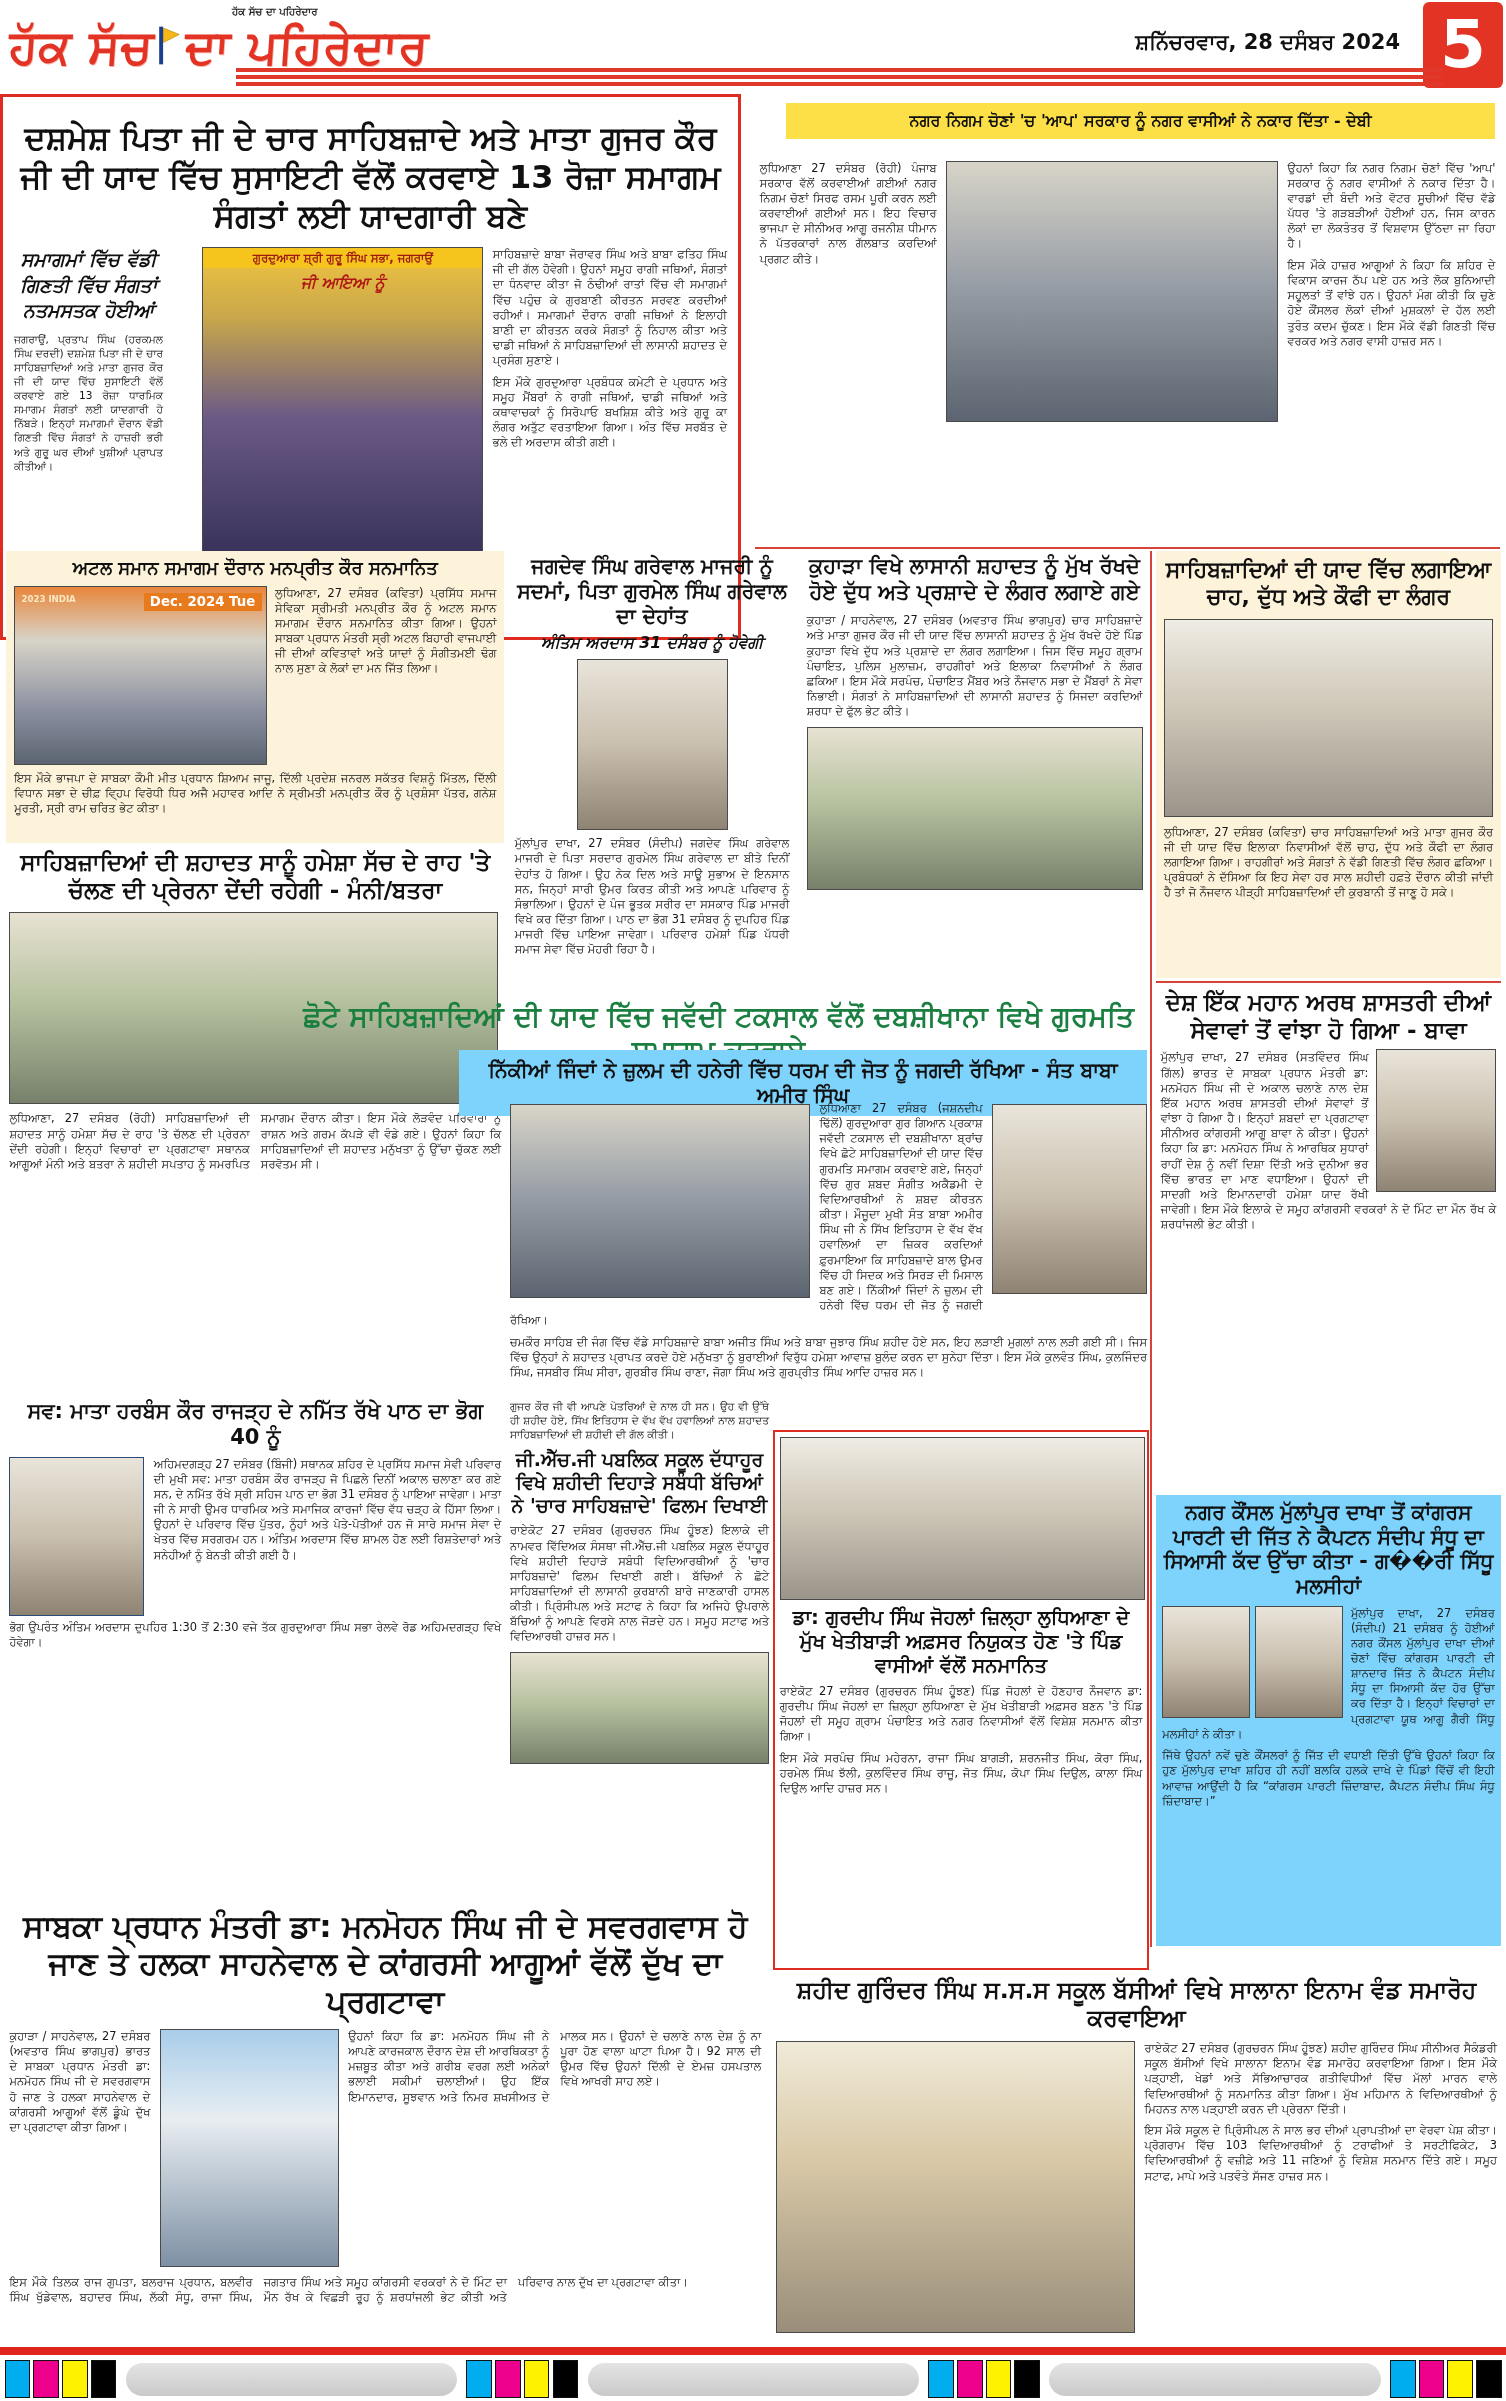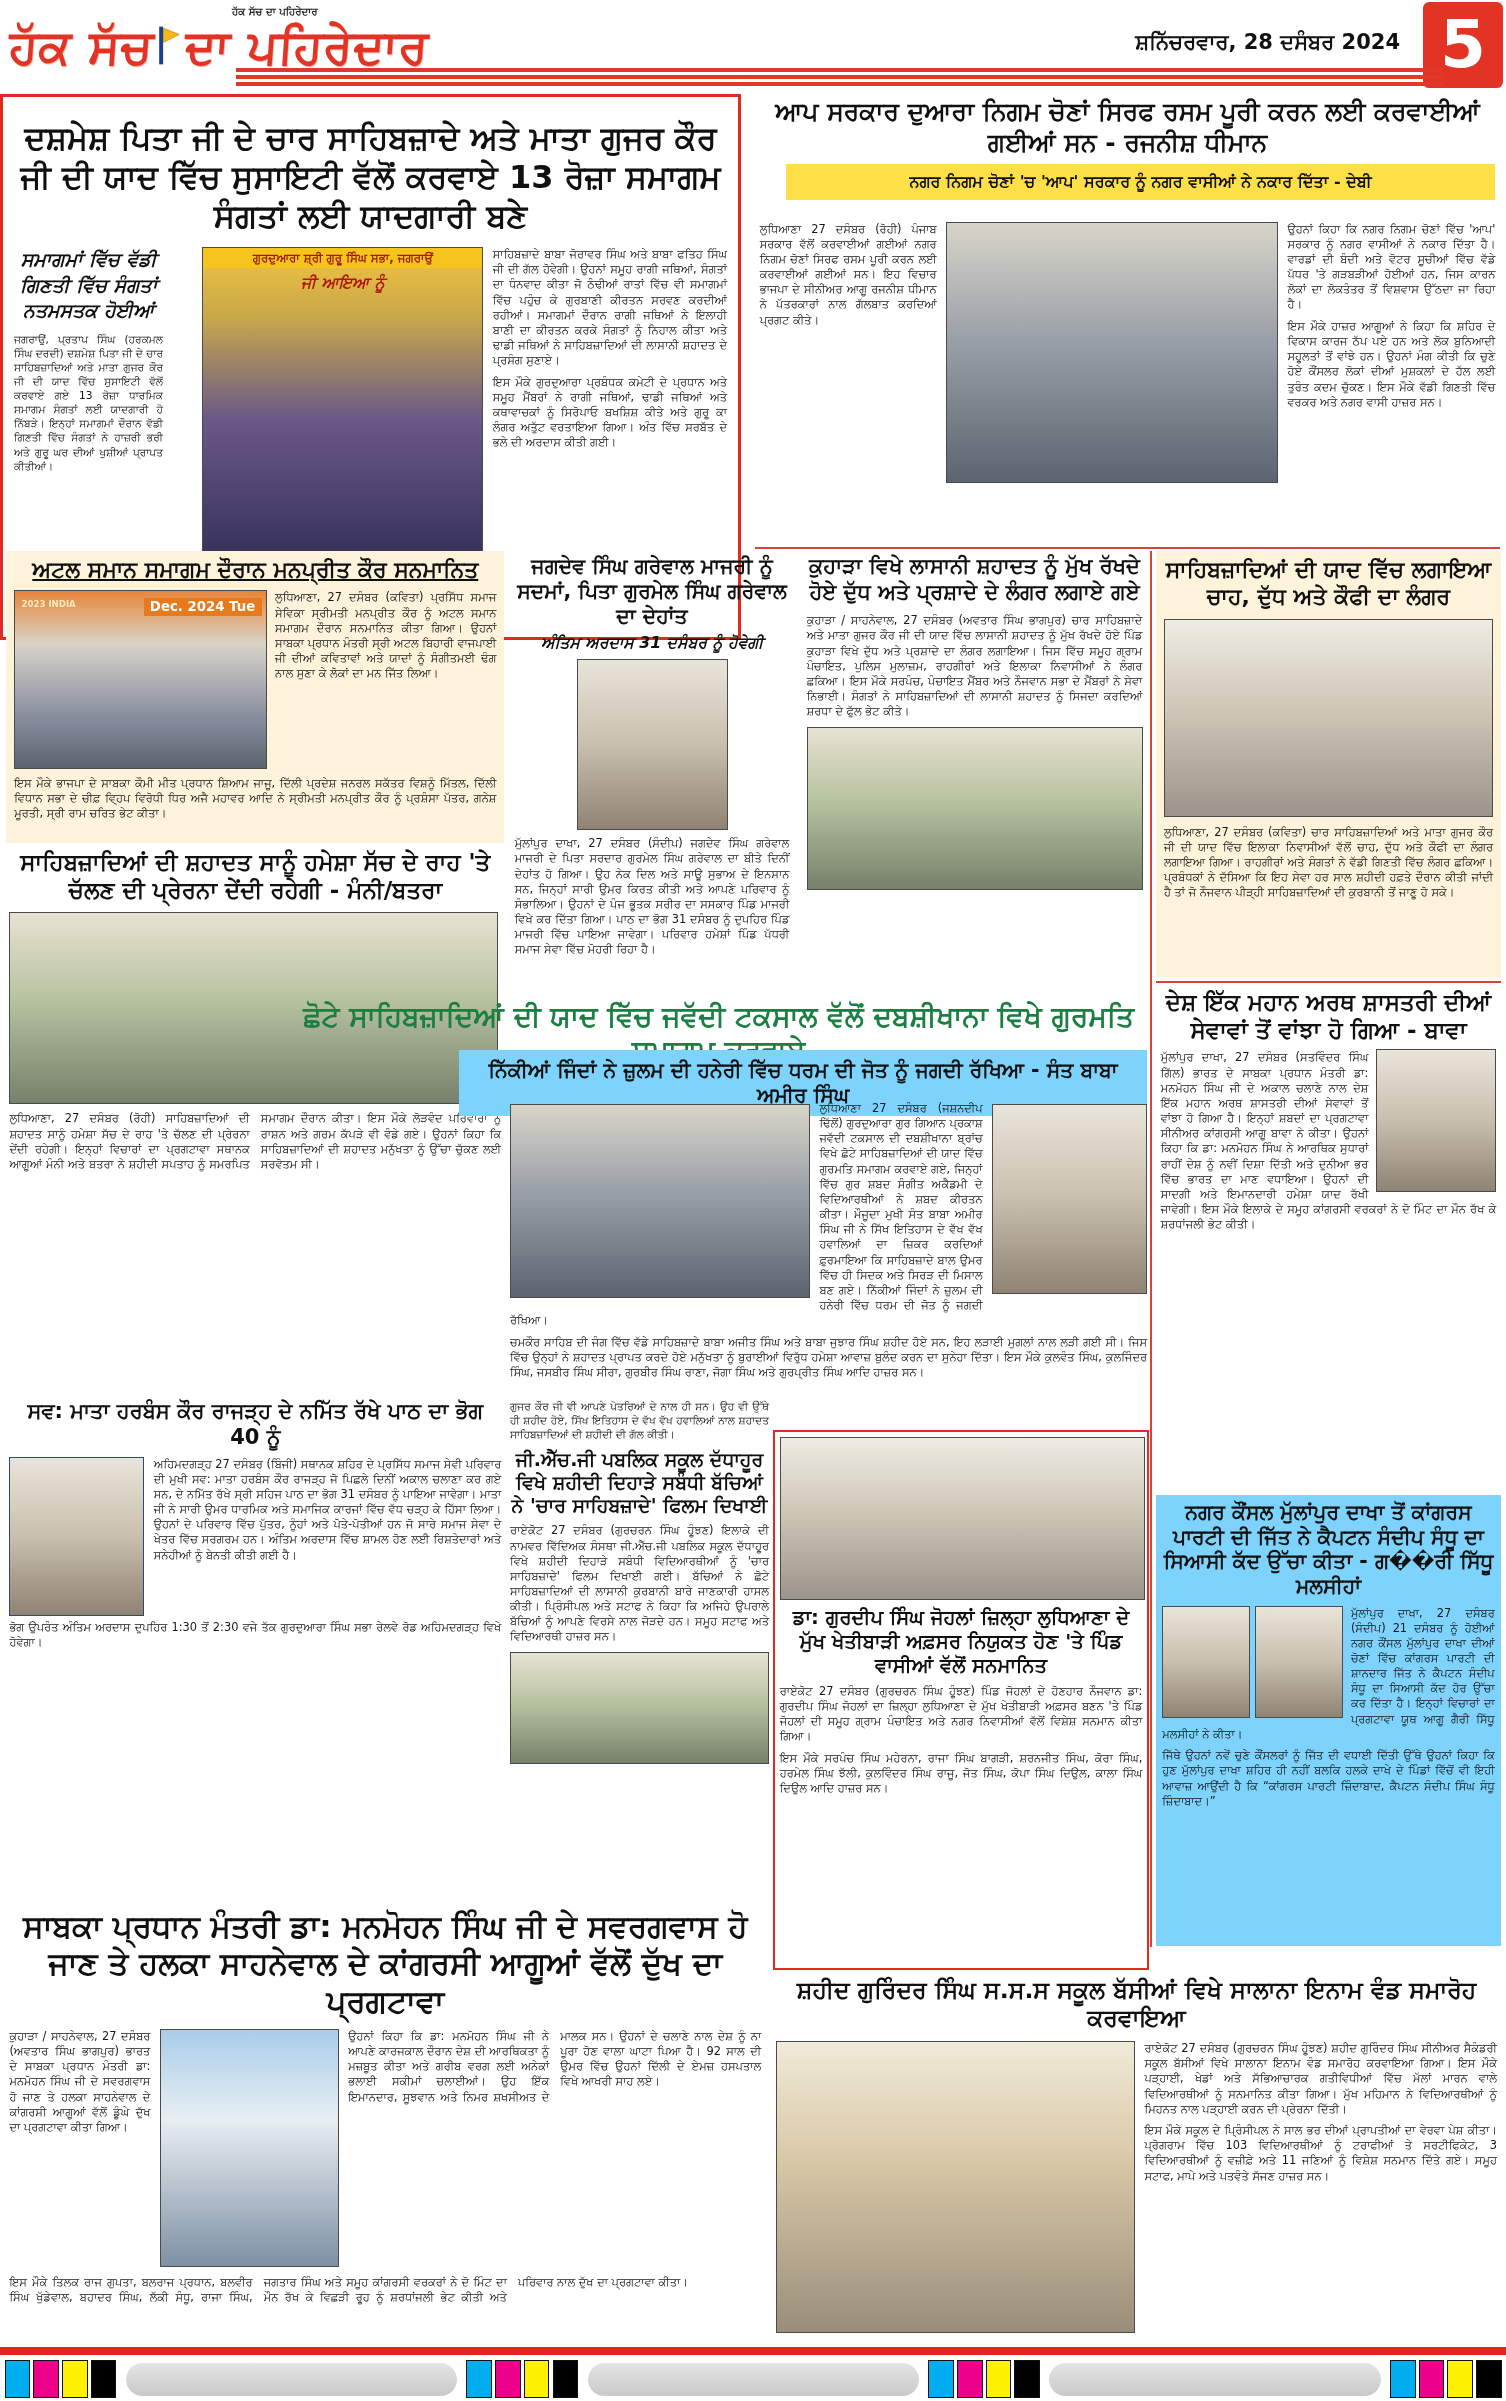--- a/index.html
+++ b/index.html
@@ -77,37 +77,36 @@
         <div class="banner2">ਜੀ ਆਇਆ ਨੂੰ</div>
       </div>
       <div style="flex:1;">
         <div class="flow">ਸਾਹਿਬਜ਼ਾਦੇ ਬਾਬਾ ਜੋਰਾਵਰ ਸਿੰਘ ਅਤੇ ਬਾਬਾ ਫਤਿਹ ਸਿੰਘ ਜੀ ਦੀ ਗੱਲ ਹੋਵੇਗੀ। ਉਹਨਾਂ ਸਮੂਹ ਰਾਗੀ ਜਥਿਆਂ, ਸੰਗਤਾਂ ਦਾ ਧੰਨਵਾਦ ਕੀਤਾ ਜੋ ਠੰਢੀਆਂ ਰਾਤਾਂ ਵਿੱਚ ਵੀ ਸਮਾਗਮਾਂ ਵਿੱਚ ਪਹੁੰਚ ਕੇ ਗੁਰਬਾਣੀ ਕੀਰਤਨ ਸਰਵਣ ਕਰਦੀਆਂ ਰਹੀਆਂ। ਸਮਾਗਮਾਂ ਦੌਰਾਨ ਰਾਗੀ ਜਥਿਆਂ ਨੇ ਇਲਾਹੀ ਬਾਣੀ ਦਾ ਕੀਰਤਨ ਕਰਕੇ ਸੰਗਤਾਂ ਨੂੰ ਨਿਹਾਲ ਕੀਤਾ ਅਤੇ ਢਾਡੀ ਜਥਿਆਂ ਨੇ ਸਾਹਿਬਜ਼ਾਦਿਆਂ ਦੀ ਲਾਸਾਨੀ ਸ਼ਹਾਦਤ ਦੇ ਪ੍ਰਸੰਗ ਸੁਣਾਏ।</div>
         <div class="flow" style="margin-top:6.3px;">ਇਸ ਮੌਕੇ ਗੁਰਦੁਆਰਾ ਪ੍ਰਬੰਧਕ ਕਮੇਟੀ ਦੇ ਪ੍ਰਧਾਨ ਅਤੇ ਸਮੂਹ ਮੈਂਬਰਾਂ ਨੇ ਰਾਗੀ ਜਥਿਆਂ, ਢਾਡੀ ਜਥਿਆਂ ਅਤੇ ਕਥਾਵਾਚਕਾਂ ਨੂੰ ਸਿਰੋਪਾਓ ਬਖਸ਼ਿਸ਼ ਕੀਤੇ ਅਤੇ ਗੁਰੂ ਕਾ ਲੰਗਰ ਅਤੁੱਟ ਵਰਤਾਇਆ ਗਿਆ। ਅੰਤ ਵਿੱਚ ਸਰਬੱਤ ਦੇ ਭਲੇ ਦੀ ਅਰਦਾਸ ਕੀਤੀ ਗਈ।</div>
       </div>
     </div>
   </div>
 
   <div class="abs" style="left:755px;top:94px;width:745px;height:451px;padding:3.1px 4.7px;">
-    <div class="hl" style="font-size:25px;">ਆਪ ਸਰਕਾਰ ਦੁਆਰਾ ਨਿਗਮ ਚੋਣਾਂ ਸਿਰਫ ਰਸਮ ਪੂਰੀ ਕਰਨ ਲਈ ਕਰਵਾਈਆਂ ਗਈਆਂ ਸਨ - ਰਜਨੀਸ਼ ਧੀਮਾਨ</div>
     <div class="hl" style="font-size:16px;background:#fde047;padding:7.9px 4.7px;margin-top:6.3px;margin-left:26px;">ਨਗਰ ਨਿਗਮ ਚੋਣਾਂ 'ਚ 'ਆਪ' ਸਰਕਾਰ ਨੂੰ ਨਗਰ ਵਾਸੀਆਂ ਨੇ ਨਕਾਰ ਦਿੱਤਾ - ਦੇਬੀ</div>
     <div style="display:flex;gap:9.4px;margin-top:22px;">
       <div style="width:177px;flex:0 0 auto;">
         <div class="flow">ਲੁਧਿਆਣਾ 27 ਦਸੰਬਰ (ਰੋਹੀ) ਪੰਜਾਬ ਸਰਕਾਰ ਵੱਲੋਂ ਕਰਵਾਈਆਂ ਗਈਆਂ ਨਗਰ ਨਿਗਮ ਚੋਣਾਂ ਸਿਰਫ ਰਸਮ ਪੂਰੀ ਕਰਨ ਲਈ ਕਰਵਾਈਆਂ ਗਈਆਂ ਸਨ। ਇਹ ਵਿਚਾਰ ਭਾਜਪਾ ਦੇ ਸੀਨੀਅਰ ਆਗੂ ਰਜਨੀਸ਼ ਧੀਮਾਨ ਨੇ ਪੱਤਰਕਾਰਾਂ ਨਾਲ ਗੱਲਬਾਤ ਕਰਦਿਆਂ ਪ੍ਰਗਟ ਕੀਤੇ।</div>
       </div>
       <div class="ph ph-group" style="width:330px;height:259px;flex:0 0 auto;"></div>
       <div style="flex:1;">
         <div class="flow">ਉਹਨਾਂ ਕਿਹਾ ਕਿ ਨਗਰ ਨਿਗਮ ਚੋਣਾਂ ਵਿੱਚ 'ਆਪ' ਸਰਕਾਰ ਨੂੰ ਨਗਰ ਵਾਸੀਆਂ ਨੇ ਨਕਾਰ ਦਿੱਤਾ ਹੈ। ਵਾਰਡਾਂ ਦੀ ਬੰਦੀ ਅਤੇ ਵੋਟਰ ਸੂਚੀਆਂ ਵਿੱਚ ਵੱਡੇ ਪੱਧਰ 'ਤੇ ਗੜਬੜੀਆਂ ਹੋਈਆਂ ਹਨ, ਜਿਸ ਕਾਰਨ ਲੋਕਾਂ ਦਾ ਲੋਕਤੰਤਰ ਤੋਂ ਵਿਸ਼ਵਾਸ ਉੱਠਦਾ ਜਾ ਰਿਹਾ ਹੈ।</div>
         <div class="flow" style="margin-top:6.3px;">ਇਸ ਮੌਕੇ ਹਾਜ਼ਰ ਆਗੂਆਂ ਨੇ ਕਿਹਾ ਕਿ ਸ਼ਹਿਰ ਦੇ ਵਿਕਾਸ ਕਾਰਜ ਠੱਪ ਪਏ ਹਨ ਅਤੇ ਲੋਕ ਬੁਨਿਆਦੀ ਸਹੂਲਤਾਂ ਤੋਂ ਵਾਂਝੇ ਹਨ। ਉਹਨਾਂ ਮੰਗ ਕੀਤੀ ਕਿ ਚੁਣੇ ਹੋਏ ਕੌਂਸਲਰ ਲੋਕਾਂ ਦੀਆਂ ਮੁਸ਼ਕਲਾਂ ਦੇ ਹੱਲ ਲਈ ਤੁਰੰਤ ਕਦਮ ਚੁੱਕਣ। ਇਸ ਮੌਕੇ ਵੱਡੀ ਗਿਣਤੀ ਵਿੱਚ ਵਰਕਰ ਅਤੇ ਨਗਰ ਵਾਸੀ ਹਾਜ਼ਰ ਸਨ।</div>
       </div>
     </div>
   </div>
   <div class="abs hline" style="left:755px;top:547px;width:745px;height:2.4px;"></div>
 
   <div class="abs cream" style="left:6.3px;top:551px;width:498px;height:292px;padding:6.3px 7.9px;">
-    <div class="hl" style="font-size:22px;text-decoration:underline;">ਅਟਲ ਸਮਾਨ ਸਮਾਗਮ ਦੌਰਾਨ ਮਨਪ੍ਰੀਤ ਕੌਰ ਸਨਮਾਨਿਤ</div>
+    <div class="hl" style="font-size:18px;">ਅਟਲ ਸਮਾਨ ਸਮਾਗਮ ਦੌਰਾਨ ਮਨਪ੍ਰੀਤ ਕੌਰ ਸਨਮਾਨਿਤ</div>
     <div style="display:flex;gap:7.9px;margin-top:6.3px;">
       <div class="ph ph-stage2" style="width:251px;height:177px;flex:0 0 auto;">
         <div class="ph-tag">Dec. 2024 Tue</div>
         <div class="ph-tag2">2023 INDIA</div>
       </div>
       <div class="flow" style="flex:1;">ਲੁਧਿਆਣਾ, 27 ਦਸੰਬਰ (ਕਵਿਤਾ) ਪ੍ਰਸਿੱਧ ਸਮਾਜ ਸੇਵਿਕਾ ਸ੍ਰੀਮਤੀ ਮਨਪ੍ਰੀਤ ਕੌਰ ਨੂੰ ਅਟਲ ਸਮਾਨ ਸਮਾਗਮ ਦੌਰਾਨ ਸਨਮਾਨਿਤ ਕੀਤਾ ਗਿਆ। ਉਹਨਾਂ ਸਾਬਕਾ ਪ੍ਰਧਾਨ ਮੰਤਰੀ ਸ੍ਰੀ ਅਟਲ ਬਿਹਾਰੀ ਵਾਜਪਾਈ ਜੀ ਦੀਆਂ ਕਵਿਤਾਵਾਂ ਅਤੇ ਯਾਦਾਂ ਨੂੰ ਸੰਗੀਤਮਈ ਢੰਗ ਨਾਲ ਸੁਣਾ ਕੇ ਲੋਕਾਂ ਦਾ ਮਨ ਜਿੱਤ ਲਿਆ।</div>
     </div>
     <div class="flow" style="margin-top:6.3px;">ਇਸ ਮੌਕੇ ਭਾਜਪਾ ਦੇ ਸਾਬਕਾ ਕੌਮੀ ਮੀਤ ਪ੍ਰਧਾਨ ਸ਼ਿਆਮ ਜਾਜੂ, ਦਿੱਲੀ ਪ੍ਰਦੇਸ਼ ਜਨਰਲ ਸਕੱਤਰ ਵਿਸ਼ਨੂੰ ਮਿੱਤਲ, ਦਿੱਲੀ ਵਿਧਾਨ ਸਭਾ ਦੇ ਚੀਫ਼ ਵ੍ਹਿਪ ਵਿਰੋਧੀ ਧਿਰ ਅਜੈ ਮਹਾਵਰ ਆਦਿ ਨੇ ਸ੍ਰੀਮਤੀ ਮਨਪ੍ਰੀਤ ਕੌਰ ਨੂੰ ਪ੍ਰਸ਼ੰਸਾ ਪੱਤਰ, ਗਨੇਸ਼ ਮੂਰਤੀ, ਸ੍ਰੀ ਰਾਮ ਚਰਿਤ ਭੇਟ ਕੀਤਾ।</div>
   </div>
 

